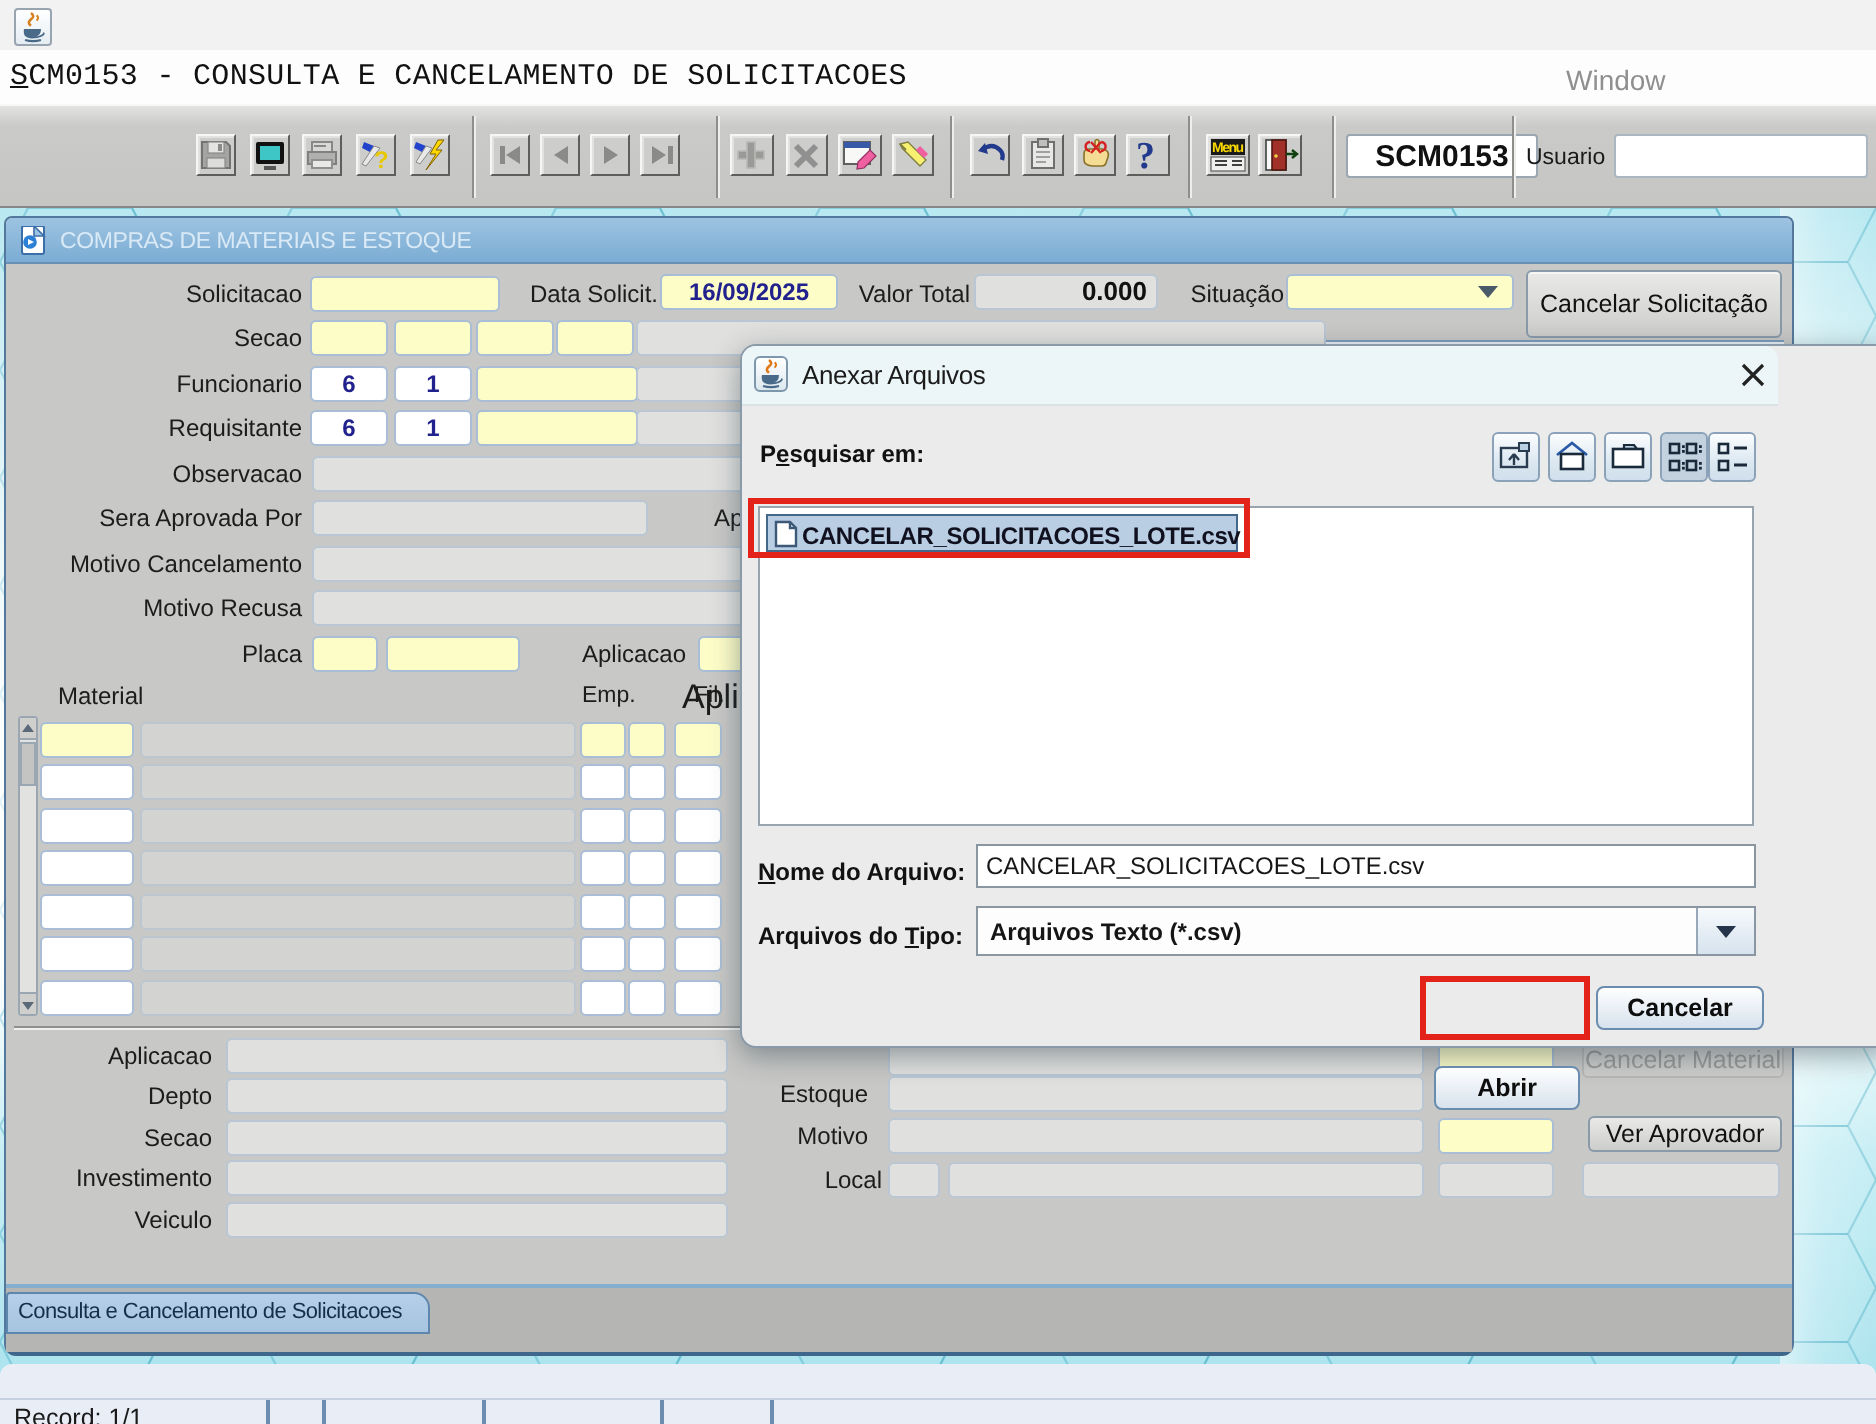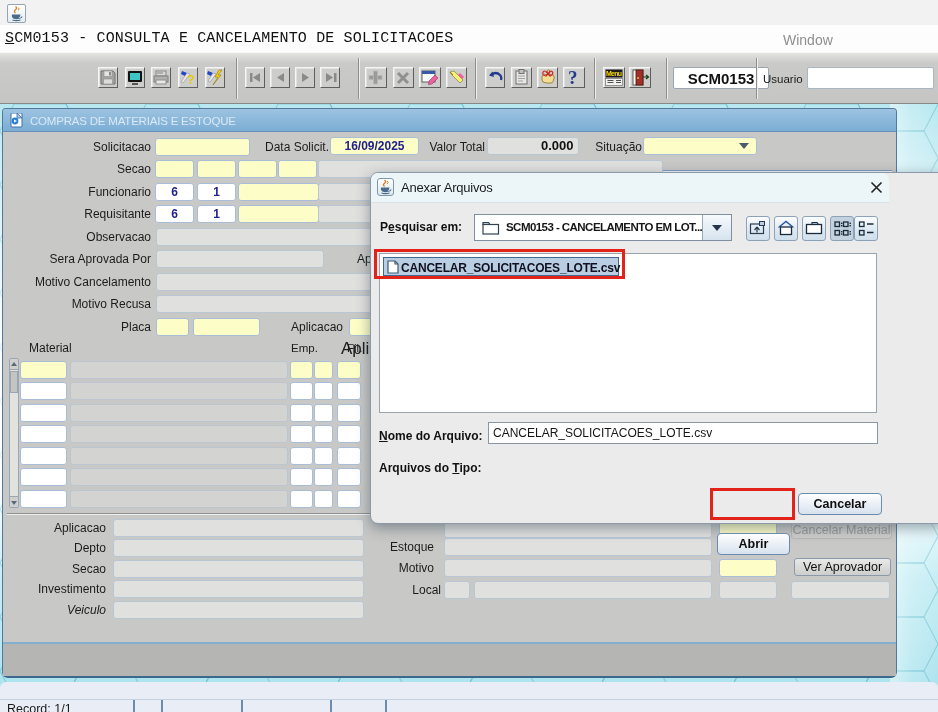--- a/index.html
+++ b/index.html
@@ -208,20 +208,21 @@
   <div class="lbl" style="right:745px;top:210px;">Placa</div>
 
   <div class="fld yel" style="left:152px;top:29px;width:95px;"></div>
   <div class="lbl" style="right:567px;top:30px;">Data Solicit.</div>
   <div class="fld yel val" style="left:327px;top:28px;width:89px;">16/09/2025</div>
   <div class="lbl" style="right:411px;top:30px;">Valor Total</div>
   <div class="fld gry" style="left:483.5px;top:28px;width:92px;font-size:13px;font-weight:bold;color:#111;text-align:right;line-height:16px;padding-right:4px;">0.000</div>
   <div class="lbl" style="right:254px;top:30px;">Situação</div>
   <div class="fld yel" style="left:640px;top:28px;width:114px;"></div>
   <div class="abs" style="left:736px;top:34px;width:0;height:0;border:5px solid transparent;border-top:6px solid #4a5a6a;"></div>
+  <div class="abs" style="left:760px;top:26px;width:128px;height:34px;background:linear-gradient(#e9e9e7,#cdcdcb);border:1px solid #8a9aaa;border-radius:3px;box-shadow:inset 0 1px 0 #f6f6f4;font-size:12.5px;color:#111;text-align:center;line-height:32px;">Cancelar Solicitação</div>
 
   <div class="abs" style="left:585px;top:60.5px;width:304px;height:2px;border-top:1px solid #7d9cbd;border-bottom:1px solid #eef3f8;"></div>
 
   <div class="fld yel" style="left:152px;top:51px;width:39px;"></div>
   <div class="fld yel" style="left:194px;top:51px;width:39px;"></div>
   <div class="fld yel" style="left:234.5px;top:51px;width:39px;"></div>
   <div class="fld yel" style="left:274.5px;top:51px;width:39px;"></div>
   <div class="fld gry" style="left:315px;top:51px;width:345px;"></div>
 
   <div class="fld wht val" style="left:152px;top:74px;width:39px;">6</div>
@@ -301,21 +302,21 @@
   <div class="abs" style="left:4px;top:404px;width:888px;height:2px;border-top:1px solid #909090;border-bottom:1px solid #f0f0ee;"></div>
 
   <div class="lbl" style="right:790px;top:411px;">Aplicacao</div>
   <div class="fld gry" style="left:110px;top:410px;width:251px;"></div>
   <div class="lbl" style="right:790px;top:431px;">Depto</div>
   <div class="fld gry" style="left:110px;top:430px;width:251px;"></div>
   <div class="lbl" style="right:790px;top:452px;">Secao</div>
   <div class="fld gry" style="left:110px;top:451px;width:251px;"></div>
   <div class="lbl" style="right:790px;top:472px;">Investimento</div>
   <div class="fld gry" style="left:110px;top:471px;width:251px;"></div>
-  <div class="lbl" style="right:790px;top:493px;font-style:italic;">Veiculo</div>
+  <div class="lbl" style="right:790px;top:493px;">Veiculo</div>
   <div class="fld gry" style="left:110px;top:492px;width:251px;"></div>
 
   <div class="fld gry" style="left:441px;top:411px;width:268px;"></div>
   <div class="fld yel" style="left:716px;top:411px;width:58px;"></div>
   <div class="abs" style="left:788px;top:413px;width:101px;height:17px;background:#cdcdcb;border:1px solid #b8b8b6;border-radius:3px;font-size:12.5px;color:#9a9a98;text-align:center;line-height:15px;">Cancelar Material</div>
 
   <div class="lbl" style="right:462px;top:430px;">Estoque</div>
   <div class="fld gry" style="left:441px;top:429px;width:268px;"></div>
   <div class="abs" style="left:716px;top:429px;width:58px;height:17px;background:#cdcdcb;border:1px solid #b8b8b6;border-radius:3px;font-size:12.5px;color:#9a9a98;text-align:center;line-height:15px;">Sse</div>
 
@@ -324,48 +325,39 @@
   <div class="fld yel" style="left:716px;top:450px;width:58px;"></div>
   <div class="abs" style="left:791px;top:449px;width:97px;height:18px;background:linear-gradient(#e9e9e7,#cdcdcb);border:1px solid #8a9aaa;border-radius:3px;font-size:12.5px;color:#111;text-align:center;line-height:16px;">Ver Aprovador</div>
 
   <div class="lbl" style="right:455px;top:473px;">Local</div>
   <div class="fld gry" style="left:441px;top:472px;width:26px;"></div>
   <div class="fld gry" style="left:471px;top:472px;width:238px;"></div>
   <div class="fld gry" style="left:716px;top:472px;width:58px;"></div>
   <div class="fld gry" style="left:788px;top:472px;width:99px;"></div>
 
   <div class="abs" style="left:0;top:533px;width:893px;height:34px;background:#b5b5b3;border-top:2px solid #84aecd;"></div>
+  <div class="abs" style="left:0px;top:537px;width:212px;height:21px;background:linear-gradient(#b6cfe9,#a6c4e0);border:1px solid #5d87ad;border-radius:2px 8px 0 0;font-size:11px;color:#152f4a;line-height:19px;text-align:left;padding-left:5px;letter-spacing:-0.3px;white-space:nowrap;">Consulta e Cancelamento de Solicitacoes</div>
 </div>
 
 <div class="abs" id="dlg" style="left:370px;top:172px;width:576px;height:352px;background:#ebebeb;border:1px solid #8a9aa8;border-radius:8px;box-shadow:0 4px 14px rgba(40,60,70,0.45);">
   <div class="abs" style="left:0;top:0;width:518px;height:30px;background:#ecf6f9;border-bottom:1px solid #dbe2e4;border-radius:7px 7px 0 0;"></div>
   <div class="abs" style="left:6px;top:5px;width:17px;height:18px;border:1px solid #7d97ac;border-radius:3px;background:linear-gradient(#ffffff,#dce8ee);">
     <svg width="15" height="16" viewBox="0 0 15 16">
       <path d="M6.5 1 q2.2 1.6 0 3.2 q-2.2 1.6 0 3.2" stroke="#e07818" stroke-width="1.3" fill="none"></path>
       <path d="M9.3 2.2 q1.5 1.1 0 2.6" stroke="#e07818" stroke-width="1" fill="none"></path>
       <path d="M3 8.5 h8.5 q0 3 -2.5 3.8 q3.5 -.6 3.8 -2.3 q1.5 .9 -.8 2.3 q-2 1 -5 1 q-3.5 -.5 -4 -2.3 q-.3 -1.5 0 -2.5z" fill="#4a6a8a"></path>
       <path d="M3.5 14 q4 1.2 8 0" stroke="#4a6a8a" stroke-width="1.1" fill="none"></path>
     </svg>
   </div>
   <div class="abs" style="left:30px;top:7px;font-size:13px;color:#1b1b1b;letter-spacing:-0.2px;">Anexar Arquivos</div>
   <svg class="abs" style="left:499px;top:8px;" width="13" height="13" viewBox="0 0 13 13">
     <path d="M1.5 1.5 L11.5 11.5 M11.5 1.5 L1.5 11.5" stroke="#222" stroke-width="1.6"></path>
   </svg>
 
   <div class="abs" style="left:9px;top:47px;font-size:12px;font-weight:bold;color:#111;">P<span style="text-decoration:underline;">e</span>squisar em:</div>
-  <div class="abs" style="left:103px;top:41px;width:258px;height:27px;background:#fff;border:1px solid #7f8f9f;">
-    <svg class="abs" style="left:7px;top:5px;" width="18" height="16" viewBox="0 0 18 16">
-      <path d="M1 4.5 V2.5 h5.5 l1.5 2z" fill="#b9cfe4" stroke="#33414f" stroke-width="1.2"></path>
-      <rect x="1" y="4.5" width="15.5" height="9.5" fill="#fff" stroke="#33414f" stroke-width="1.2"></rect>
-    </svg>
-    <div class="abs" style="left:31px;top:5.5px;font-size:11.5px;font-weight:bold;color:#151515;letter-spacing:-0.55px;white-space:nowrap;">SCM0153 - CANCELAMENTO EM LOT...</div>
-    <div class="abs" style="left:227px;top:0;width:29px;height:25px;background:linear-gradient(#f6fafc,#d6e3ee);border-left:1px solid #98a8b8;">
-      <div class="abs" style="left:9px;top:10px;width:0;height:0;border:5px solid transparent;border-top:6px solid #25344a;"></div>
-    </div>
-  </div>
 
   <div class="navb" style="left:375px;top:43px;width:24px;height:25px;" id="d-up"><svg width="22" height="23" viewBox="0 0 22 23">
         <rect x="3.5" y="7" width="13" height="9.5" fill="none" stroke="#2a3c50" stroke-width="1.2"></rect>
         <path d="M10 15.5 v-5 M10 10 l-2.5 3 M10 10 l2.5 3" stroke="#2a3c50" stroke-width="1.2" fill="none"></path>
         <rect x="12.5" y="4.5" width="5" height="4" fill="#b9cfe4" stroke="#2a3c50" stroke-width="1"></rect>
       </svg></div>
   <div class="navb" style="left:403px;top:43px;width:24px;height:25px;" id="d-home"><svg width="22" height="23" viewBox="0 0 22 23">
         <path d="M3.5 10.5 L11 4.5 L18.5 10.5" fill="none" stroke="#2a5aa8" stroke-width="1.4"></path>
         <rect x="5.5" y="10" width="11" height="7.5" fill="#fff" stroke="#1a2a3a" stroke-width="1.3"></rect>
       </svg></div>
@@ -407,18 +399,24 @@
       </svg>
       <div class="abs" style="left:17px;top:2.5px;font-size:12px;font-weight:bold;color:#10101e;letter-spacing:-0.2px;white-space:nowrap;">CANCELAR_SOLICITACOES_LOTE.csv</div>
     </div>
   </div>
 
   <div class="abs" style="left:3px;top:76px;width:251px;height:30px;border:3px solid #e32219;"></div>
 
   <div class="abs" style="left:8px;top:256px;font-size:12px;font-weight:bold;color:#111;"><span style="text-decoration:underline;">N</span>ome do Arquivo:</div>
   <div class="abs" style="left:117px;top:249px;width:390px;height:22px;background:#fff;border:1px solid #8a96a2;font-size:12px;color:#161616;line-height:20px;padding-left:4px;white-space:nowrap;">CANCELAR_SOLICITACOES_LOTE.csv</div>
   <div class="abs" style="left:8px;top:288px;font-size:12px;font-weight:bold;color:#111;">Arquivos do <span style="text-decoration:underline;">T</span>ipo:</div>
+  <div class="abs" style="left:117px;top:280px;width:390px;height:25px;background:#fdfdfd;border:1px solid #8a96a2;">
+    <div class="abs" style="left:6px;top:5px;font-size:12px;font-weight:bold;color:#151515;">Arquivos Texto (*.csv)</div>
+    <div class="abs" style="left:359px;top:0;width:29px;height:23px;background:linear-gradient(#f6fafc,#d6e3ee);border-left:1px solid #98a8b8;">
+      <div class="abs" style="left:9px;top:9px;width:0;height:0;border:5px solid transparent;border-top:6px solid #25344a;"></div>
+    </div>
+  </div>
 
   <div class="abs" style="left:346px;top:320px;width:73px;height:22px;background:linear-gradient(#fefefe,#d7e2ee);border:1px solid #6a8cae;border-radius:4px;font-size:12.5px;font-weight:bold;color:#0e0e0e;text-align:center;line-height:20px;margin-top:40px;">Abrir</div>
   <div class="abs" style="left:427px;top:320px;width:84px;height:22px;background:linear-gradient(#fefefe,#d7e2ee);border:1px solid #6a8cae;border-radius:4px;font-size:12.5px;font-weight:bold;color:#0e0e0e;text-align:center;line-height:20px;">Cancelar</div>
 
   <div class="abs" style="left:339px;top:315px;width:85px;height:32px;border:3px solid #e32219;"></div>
 </div>
 
 </body></html>

